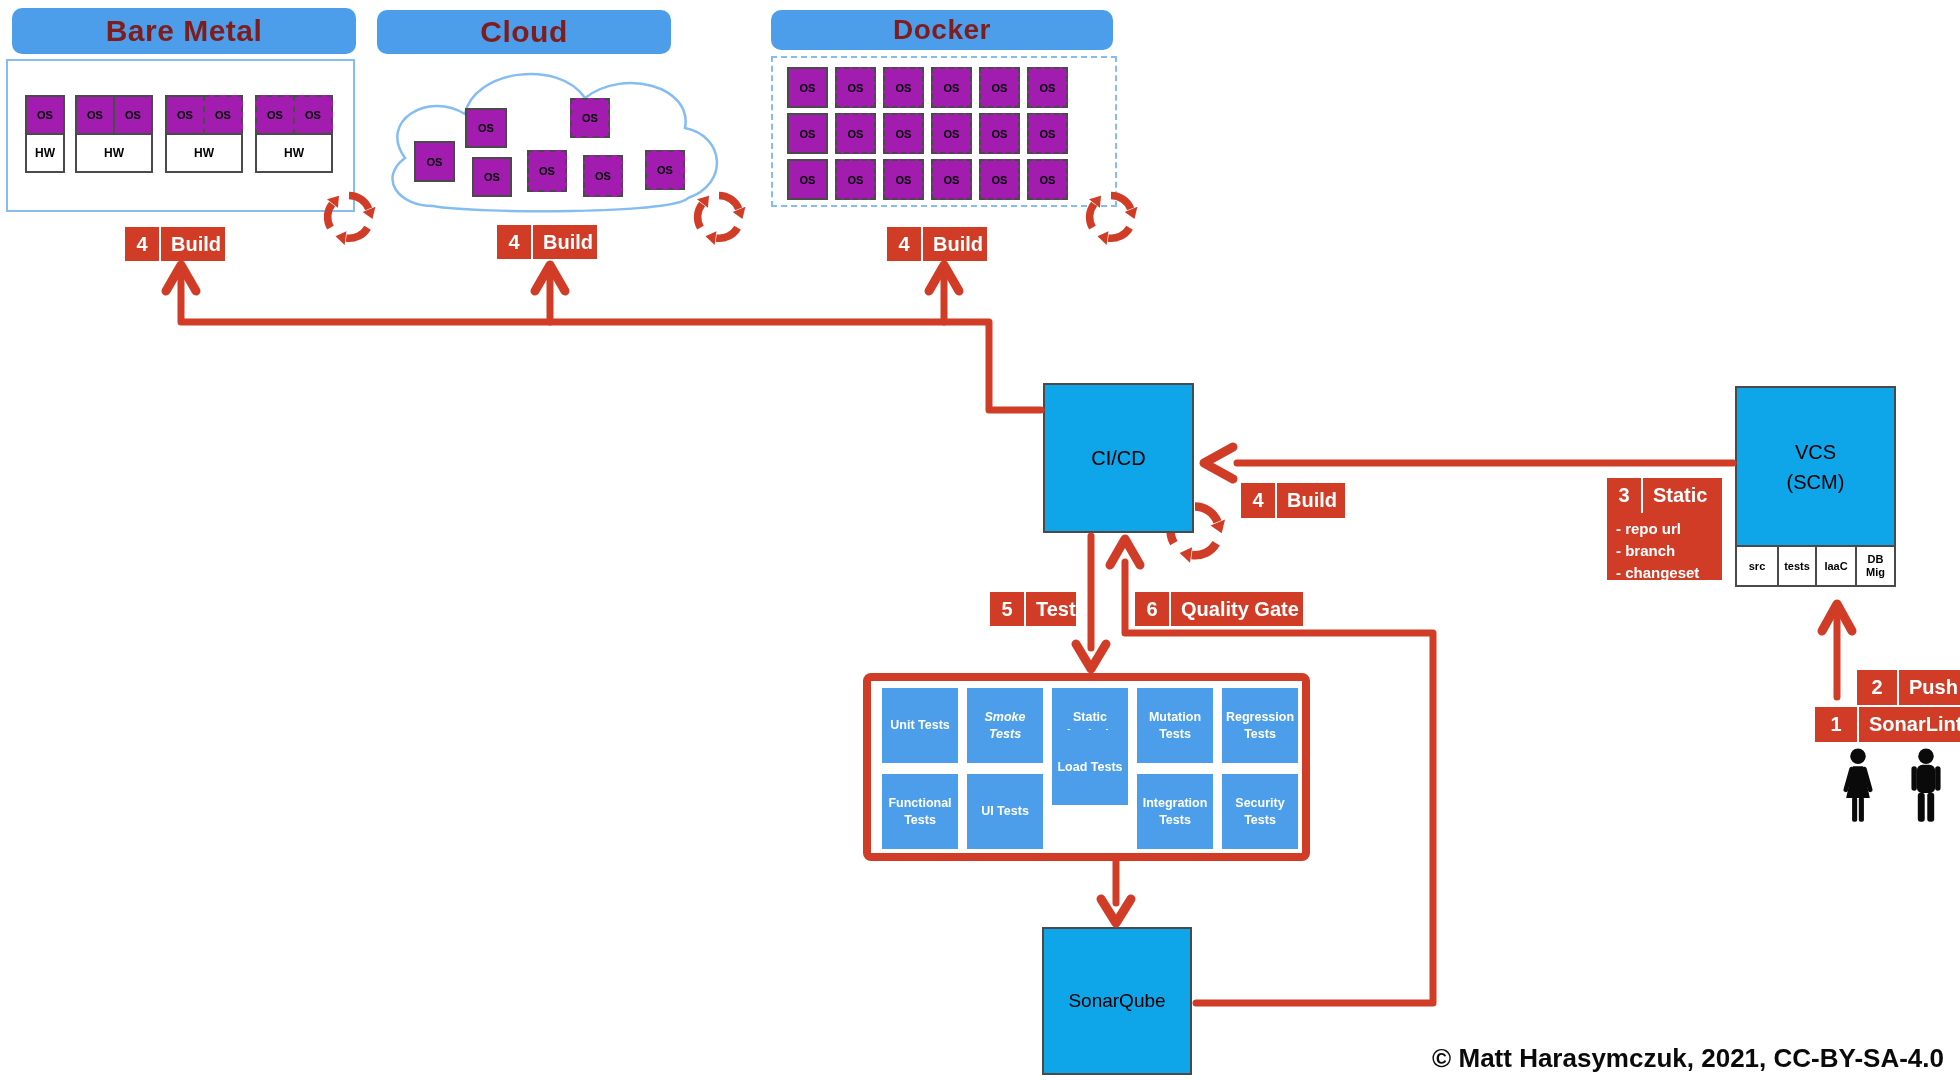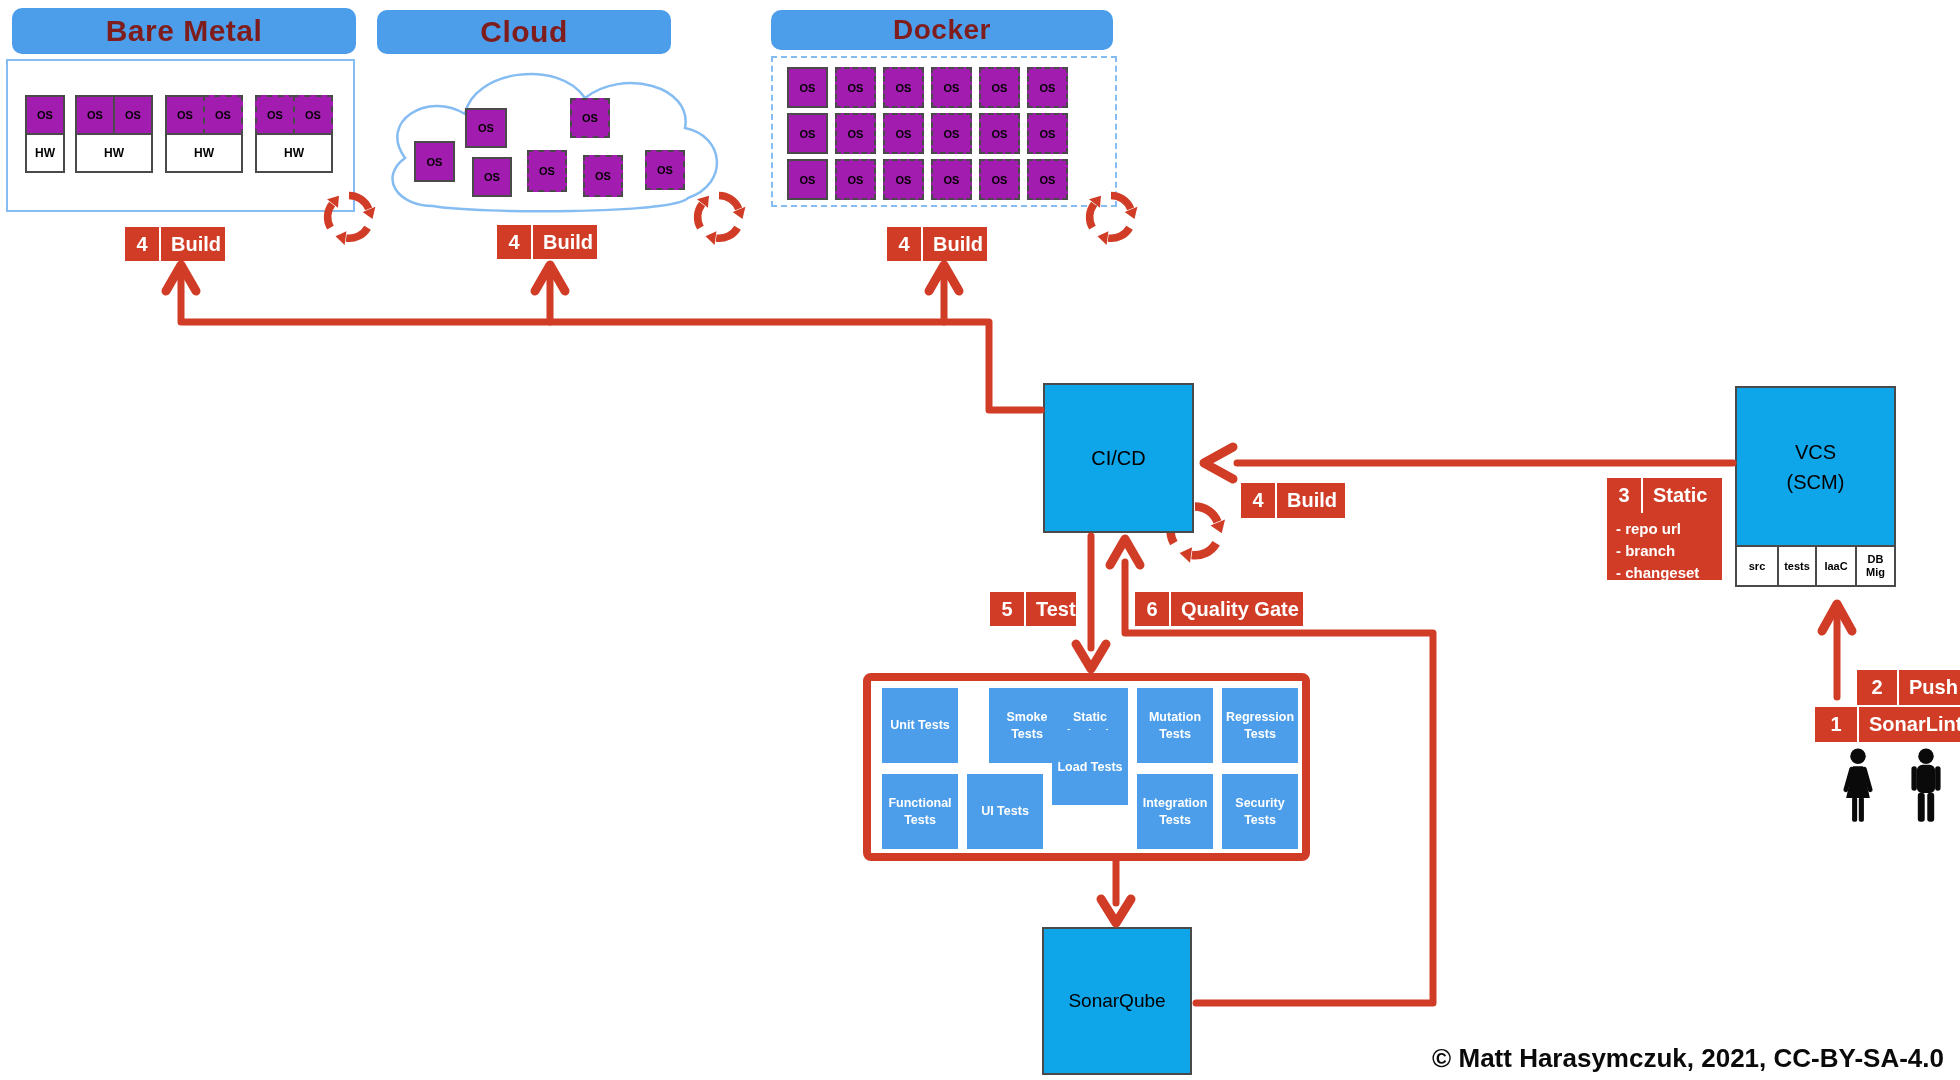--- a/index.html
+++ b/index.html
@@ -274,21 +274,21 @@
   </div>
   <div class="vcs-comps" style="left:1735px;top:545px;width:161px;height:42px;">
     <div class="vcs-comp" style="width:42px;">src</div>
     <div class="vcs-comp" style="width:38px;">tests</div>
     <div class="vcs-comp" style="width:40px;">IaaC</div>
     <div class="vcs-comp" style="width:41px;">DB Mig</div>
   </div>
 
   <div style="position:absolute;left:863px;top:673px;width:447px;height:188px;border:8px solid var(--red);border-radius:8px;box-sizing:border-box;"></div>
   <div class="tbox" style="left:882px;top:688px;">Unit Tests</div>
-  <div class="tbox" style="left:989px;top:688px;">Smoke Tests</div>
+  <div class="tbox" style="left:967px;top:688px;font-style:italic;">Smoke Tests</div>
   <div class="tbox" style="left:1052px;top:688px;">Static Analysis</div>
   <div class="tbox" style="left:1137px;top:688px;">Mutation Tests</div>
   <div class="tbox" style="left:1222px;top:688px;">Regression Tests</div>
   <div class="tbox" style="left:882px;top:774px;">Functional Tests</div>
   <div class="tbox" style="left:967px;top:774px;">UI Tests</div>
   <div class="tbox" style="left:1052px;top:730px;">Load Tests</div>
   <div class="tbox" style="left:1137px;top:774px;">Integration Tests</div>
   <div class="tbox" style="left:1222px;top:774px;">Security Tests</div>
 
   <svg class="svgabs" style="left:1838px;top:748px;" width="40" height="82" viewBox="0 0 40 90">

